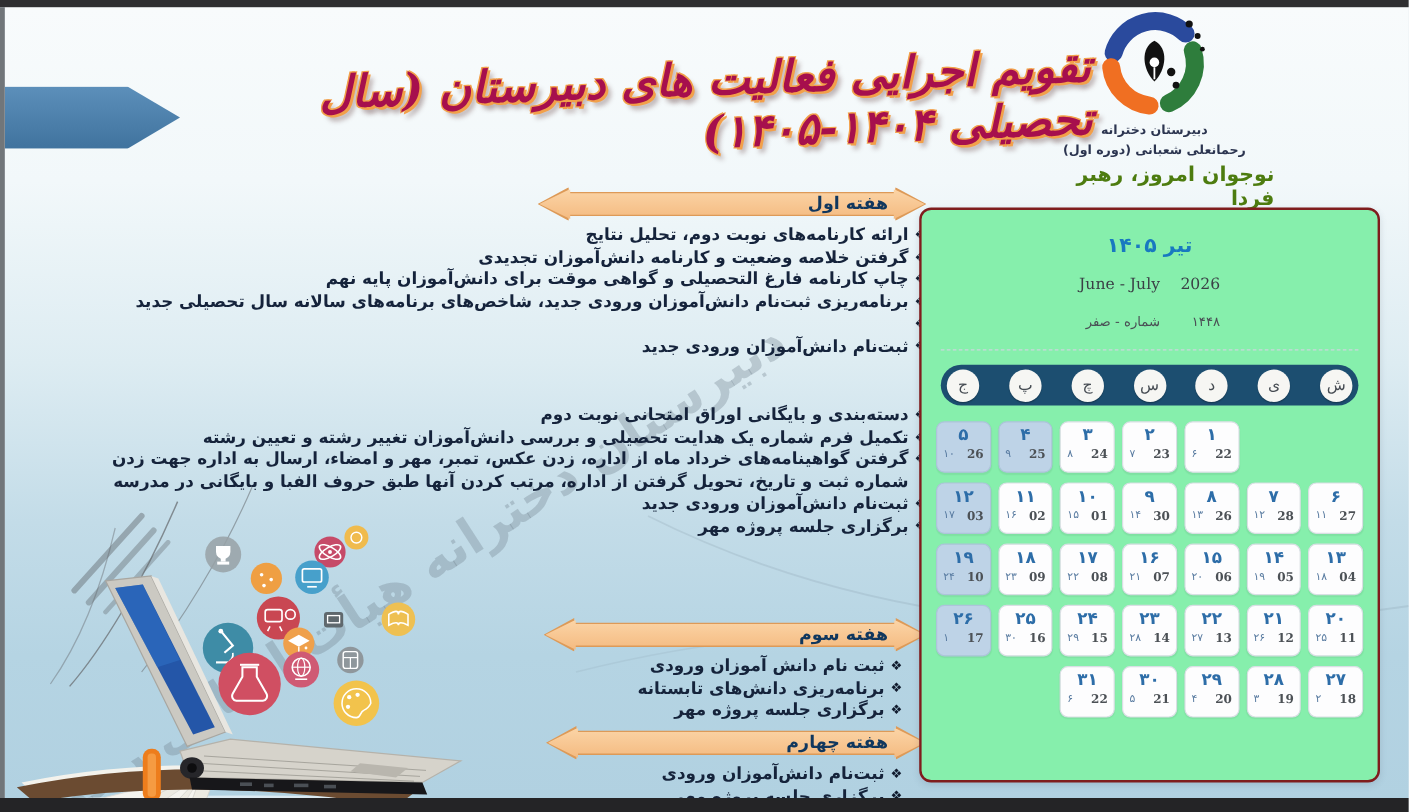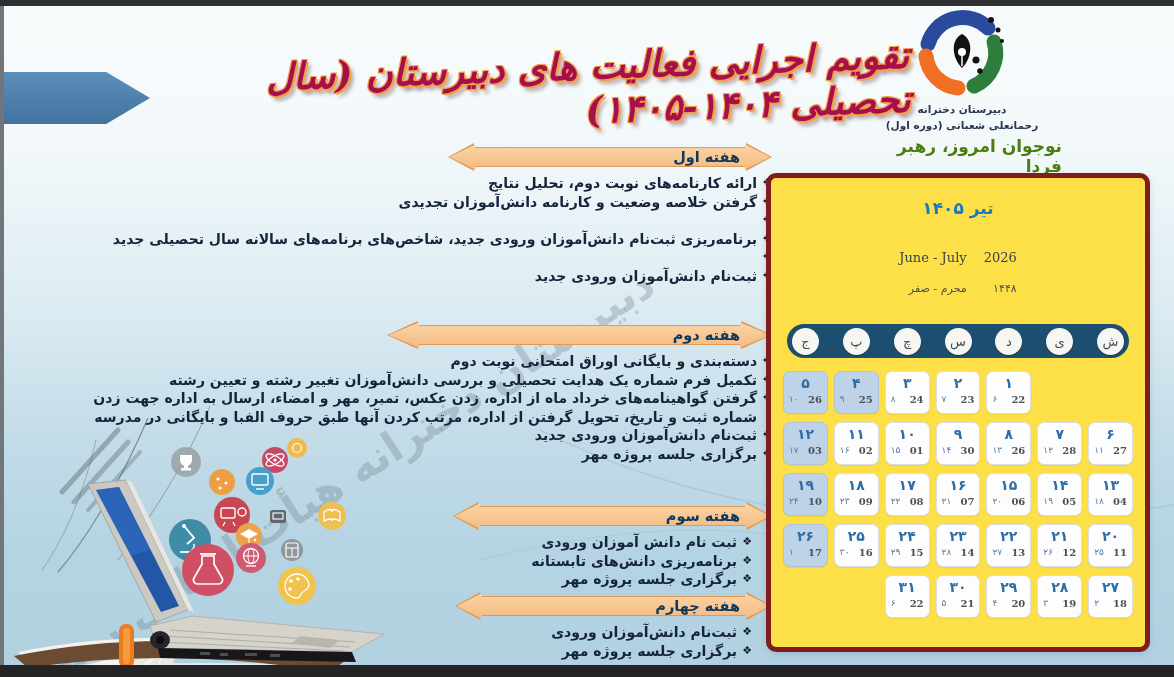--- a/index.html
+++ b/index.html
@@ -30,21 +30,21 @@
   .logo-block{position:absolute;left:862px;top:8px;width:200px;display:flex;flex-direction:column;align-items:center;}
   .school-name{margin-top:2px;text-align:left;direction:rtl;font-size:10.5px;line-height:1.35;color:#2c3550;font-weight:bold;}
   .slogan{margin-top:4px;direction:rtl;font-size:17px;font-weight:bold;color:#4d7c0f;}
 
   
   .watermark{position:absolute;left:10px;top:255px;width:640px;direction:rtl;text-align:center;
       transform-origin:100% 50%;transform:rotate(-33deg);font-size:42px;font-weight:bold;
       color:rgba(108,124,136,.32);white-space:nowrap;pointer-events:none;}
 
   
-  #weeks{position:absolute;left:60px;top:4px;width:712px;height:570px;direction:rtl;}
+  #weeks{position:absolute;left:60px;top:17px;width:712px;height:570px;direction:rtl;}
   .week{position:absolute;right:0;width:100%;}
   .week:nth-of-type(1){top:139px;}
   .week:nth-of-type(2){top:317px;}
   .week:nth-of-type(3){top:498px;}
   .week:nth-of-type(4){top:588px;}
   .banner{position:relative;height:28px;}
   .week:nth-of-type(1) .banner{width:324px;}
   .week:nth-of-type(2) .banner{width:385px;}
   .week:nth-of-type(3) .banner{width:319px;}
   .week:nth-of-type(4) .banner{width:317px;}
@@ -54,24 +54,24 @@
   .arrow-inner{inset:1.5px;background:linear-gradient(180deg,#fbd4a6,#f4ba80);}
   .banner-label{position:absolute;right:32px;top:50%;transform:translateY(-50%);
       font-size:14.5px;font-weight:bold;color:#10375e;}
   .items{margin:3px 0 0;padding:0;list-style:none;}
   .week:nth-of-type(3) .items,.week:nth-of-type(4) .items{padding-right:20px;}
   .items li{display:flex;gap:5px;align-items:flex-start;
       font-size:14px;line-height:18.6px;font-weight:bold;color:#15233b;text-align:right;}
   .bullet{font-size:11px;line-height:18.6px;color:#101b2e;}
 
   
-  #calendar-card{position:absolute;left:766px;top:173px;width:384px;height:479px;background:#fde047;
-      border:5px solid #7f1d1d;border-radius:10px;box-shadow:0 2px 6px rgba(70,90,110,.18);box-sizing:border-box;}
+  #calendar-card{position:absolute;left:766px;top:173px;width:384px;height:479px;background:#86efac;
+      border:2px solid #7f1d1d;border-radius:10px;box-shadow:0 2px 6px rgba(70,90,110,.18);box-sizing:border-box;}
   .cal-month{margin-top:20px;text-align:center;direction:rtl;font-size:17px;font-weight:bold;color:#1879c0;}
-  .cal-sub{margin-top:32px;display:grid;grid-template-columns:auto auto;column-gap:30px;row-gap:5px;
+  .cal-sub{margin-top:15px;display:grid;grid-template-columns:auto auto;column-gap:30px;row-gap:5px;
       justify-content:center;align-items:center;gap:17px;}
   .g-months,.g-year{font-family:"DejaVu Serif","Liberation Serif",serif;font-size:13px;color:#3a3f45;}
   .h-months,.h-year{direction:rtl;font-size:11px;color:#4a4f55;}
   .cal-divider{margin:16px 16px 0;border-top:1px dashed #ccd6dd;}
   .weekday-bar{margin:12px 16px 0;height:34px;background:#1c4e70;border-radius:17px;
       display:flex;direction:rtl;align-items:center;justify-content:space-between;padding:0 5px;}
   .wd-circle{width:27px;height:27px;border-radius:50%;background:#f6f6f3;
       display:flex;align-items:center;justify-content:center;font-size:13px;color:#454b52;box-shadow:0 1px 1px rgba(0,0,0,.25);}
   .cal-grid{margin:13px 12px 0;display:grid;grid-template-columns:repeat(7,1fr);gap:8px 6px;direction:rtl;}
   .day-cell{height:43px;background:#fdfdfe;border:1px solid #d9dfe4;border-radius:7px;
@@ -257,40 +257,36 @@
         <li>
           <span class="bullet">❖</span>
           <span>ارائه کارنامه‌های نوبت دوم، تحلیل نتایج</span>
         </li>
         <li>
           <span class="bullet">❖</span>
           <span>گرفتن خلاصه وضعیت  و کارنامه دانش‌آموزان تجدیدی</span>
         </li>
         <li>
           <span class="bullet">❖</span>
+          <span>چاپ کارنامه فارغ التحصیلی و گواهی موقت  برای دانش‌آموزان پایه نهم</span>
         </li>
         <li>
           <span class="bullet">❖</span>
           <span>برنامه‌ریزی ثبت‌نام دانش‌آموزان ورودی جدید، شاخص‌های برنامه‌های سالانه سال تحصیلی جدید</span>
         </li>
         <li>
           <span class="bullet">❖</span>
         </li>
         <li>
           <span class="bullet">❖</span>
           <span>ثبت‌نام دانش‌آموزان ورودی جدید</span>
         </li>
       </ul>
     </section>
     <section class="week">
-      <div class="banner">
-        <div class="arrow-outer"></div>
-        <div class="arrow-inner"></div>
-        <span class="banner-label">هفته دوم</span>
-      </div>
       <ul class="items">
         <li>
           <span class="bullet">❖</span>
           <span>دسته‌بندی و بایگانی اوراق امتحانی نوبت دوم</span>
         </li>
         <li>
           <span class="bullet">❖</span>
           <span>تکمیل فرم شماره یک هدایت تحصیلی و بررسی دانش‌آموزان تغییر رشته و تعیین رشته</span>
         </li>
         <li>
@@ -345,21 +341,21 @@
         </li>
       </ul>
     </section>
   </div>
 
 <div id="calendar-card">
   <div class="cal-month">تیر  ۱۴۰۵</div>
   <div class="cal-sub">
     <span class="g-months">June - July</span>
     <span class="g-year">2026</span>
-    <span class="h-months">محرم - صفر</span>
+    <span class="h-months">شماره - صفر</span>
     <span class="h-year">۱۴۴۸</span>
   </div>
   <div class="cal-divider"></div>
   <div class="weekday-bar">
       <div class="wd-circle">ش</div>
       <div class="wd-circle">ی</div>
       <div class="wd-circle">د</div>
       <div class="wd-circle">س</div>
       <div class="wd-circle">چ</div>
       <div class="wd-circle">پ</div>

